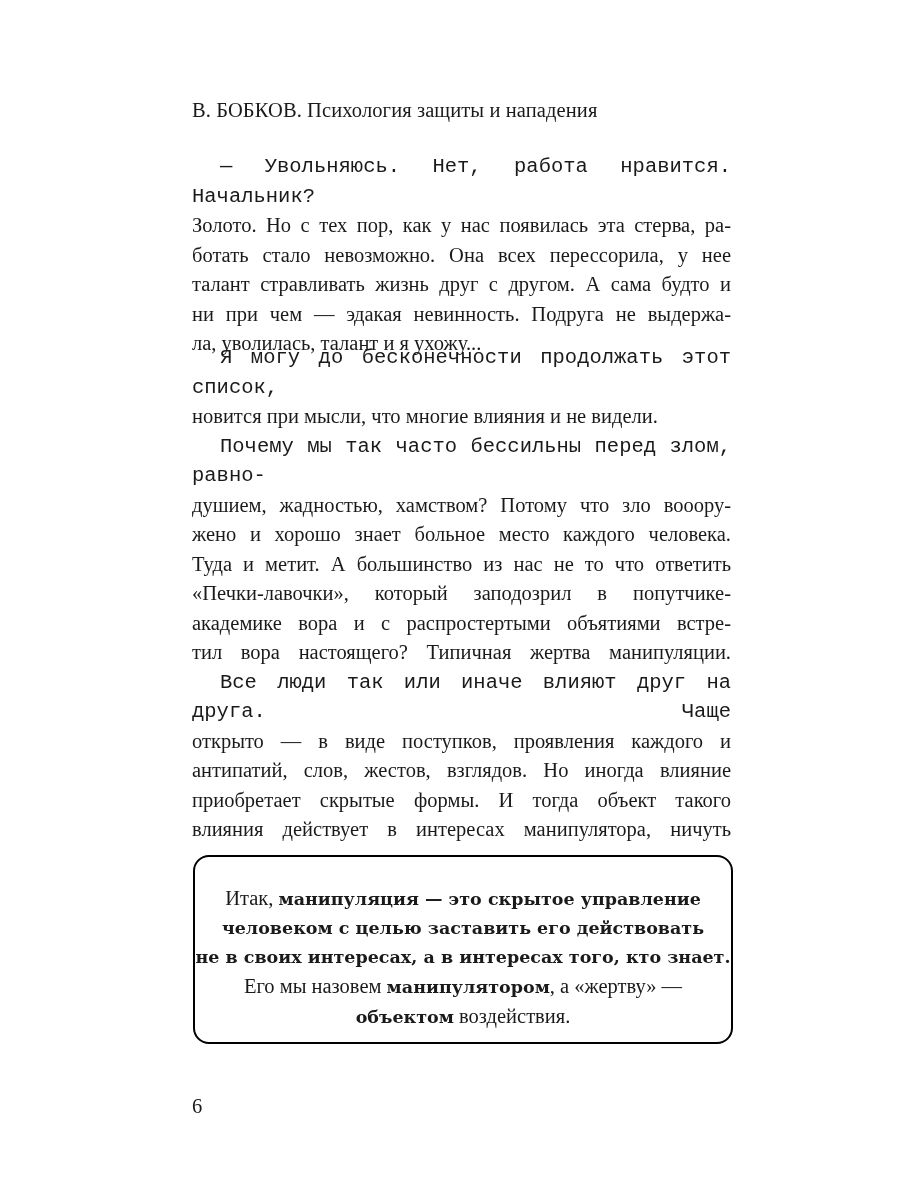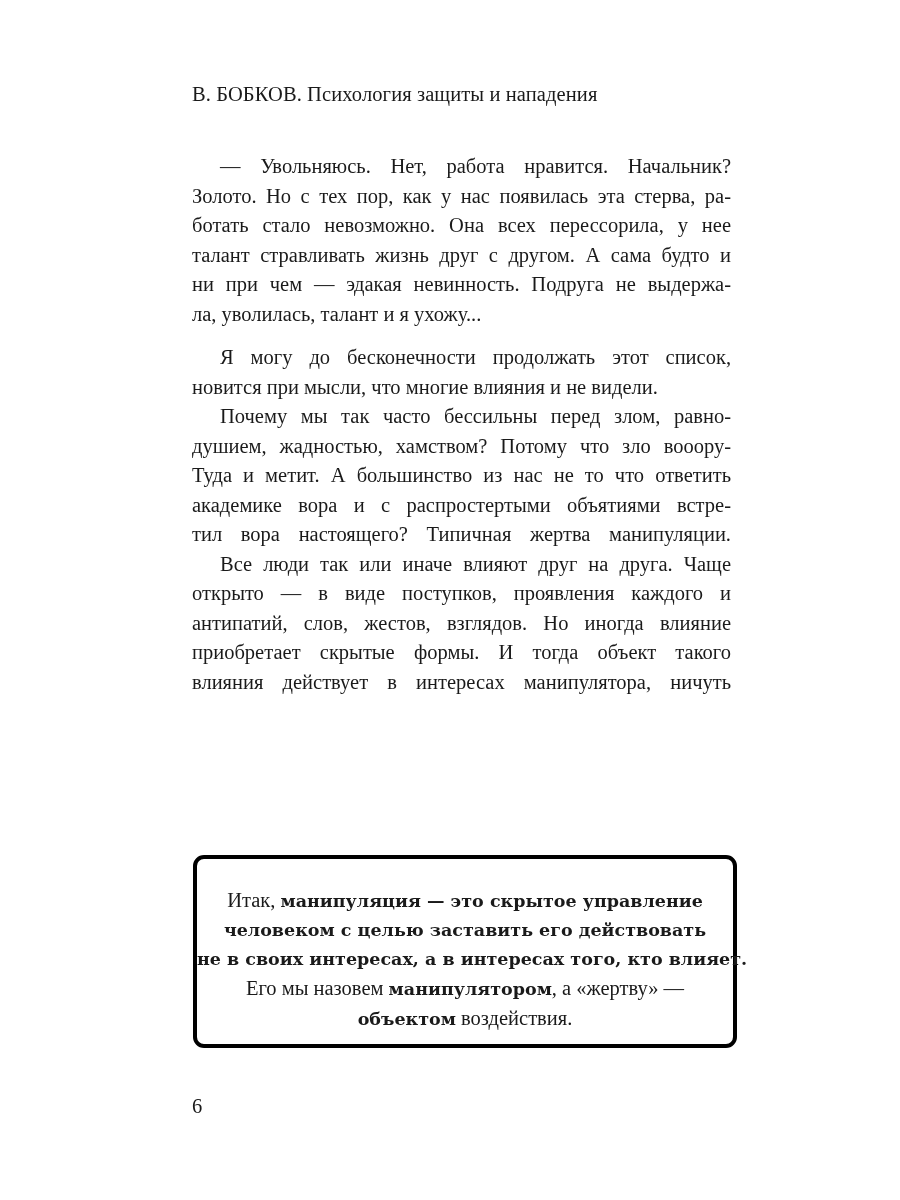--- a/index.html
+++ b/index.html
@@ -2,35 +2,35 @@
 <html><head>
 <meta charset="utf-8">
 <style>
   html, body { margin: 0; padding: 0; }
   body {
     width: 900px; height: 1200px; background: #ffffff; position: relative; overflow: hidden;
     font-family: "Liberation Serif", "DejaVu Serif", serif; color: #1a1a1a;
   }
   .page { position: absolute; left: 0; top: 0; width: 900px; height: 1200px; }
   .running-head {
-    position: absolute; left: 192px; top: 80px;
+    position: absolute; left: 192px; top: 96px;
     font-size: 20.5px; line-height: 28px; letter-spacing: 0.1px; white-space: nowrap;
   }
   .body-text {
     position: absolute; left: 192px; width: 539px;
     font-size: 20.5px; line-height: 29.5px; text-align: justify;
   }
   .block1 { top: 152px; }
   .block2 { top: 343px; }
   .line { display: block; text-align: justify; text-align-last: justify; }
   .line.last { text-align-last: left; }
-  .line.indent { text-indent: 28px; }
+  .line.indent { text-indent: 28px; font-family: Liberation Mono, monospace; }
   .callout {
     position: absolute; left: 193px; top: 855px; width: 536px; height: 185px;
-    border: 4px solid #000000; border-radius: 11px; box-sizing: content-box;
+    border: 2px solid #000000; border-radius: 16px; box-sizing: content-box;
   }
   .callout-text {
     position: absolute; left: 0; right: 0; top: 27px; text-align: center;
     font-family: "DejaVu Serif", "Liberation Serif", serif;
     font-size: 17.5px; line-height: 29px; color: #1a1a1a;
   }
   .callout-text .ln { display: block; white-space: nowrap; }
   .callout-text .reg { font-family: "Liberation Serif", serif; font-size: 20.5px; font-weight: normal; }
   .callout-text .b { font-weight: bold; font-size: 17.5px; }
   .page-number {
@@ -51,34 +51,36 @@
     <span class="line">талант стравливать жизнь друг с другом. А сама будто и</span>
     <span class="line">ни при чем — эдакая невинность. Подруга не выдержа-</span>
     <span class="line last">ла, уволилась, талант и я ухожу...</span>
   </div>
 
   <div class="body-text block2">
     <span class="line indent">Я могу до бесконечности продолжать этот список,</span>
     <span class="line last">новится при мысли, что многие влияния и не видели.</span>
     <span class="line indent">Почему мы так часто бессильны перед злом, равно-</span>
     <span class="line">душием, жадностью, хамством? Потому что зло вооору-</span>
+    <span class="line">жено и хорошо знает больное место каждого человека.</span>
     <span class="line">Туда и метит. А большинство из нас не то что ответить</span>
+    <span class="line">«Печки-лавочки», который заподозрил в попутчике-</span>
     <span class="line">академике вора и с распростертыми объятиями встре-</span>
     <span class="line">тил вора настоящего? Типичная жертва манипуляции.</span>
     <span class="line indent">Все люди так или иначе влияют друг на друга. Чаще</span>
     <span class="line">открыто — в виде поступков, проявления каждого и</span>
     <span class="line">антипатий, слов, жестов, взглядов. Но иногда влияние</span>
     <span class="line">приобретает скрытые формы. И тогда объект такого</span>
     <span class="line">влияния действует в интересах манипулятора, ничуть</span>
   </div>
 
   <div class="callout">
     <div class="callout-text">
       <span class="ln"><span class="reg">Итак, </span><span class="b">манипуляция — это скрытое управление</span></span>
       <span class="ln b">человеком с целью заставить его действовать</span>
-      <span class="ln b">не в своих интересах, а в интересах того, кто влияет.</span>
+      <span class="ln b">не в своих интересах, а в интересах того, кто знает.</span>
       <span class="ln"><span class="reg">Его мы назовем </span><span class="b">манипулятором</span><span class="reg">, а «жертву» —</span></span>
       <span class="ln"><span class="b">объектом</span><span class="reg"> воздействия.</span></span>
     </div>
   </div>
 
   <div class="page-number">6</div>
 </div>
 
 </body></html>

